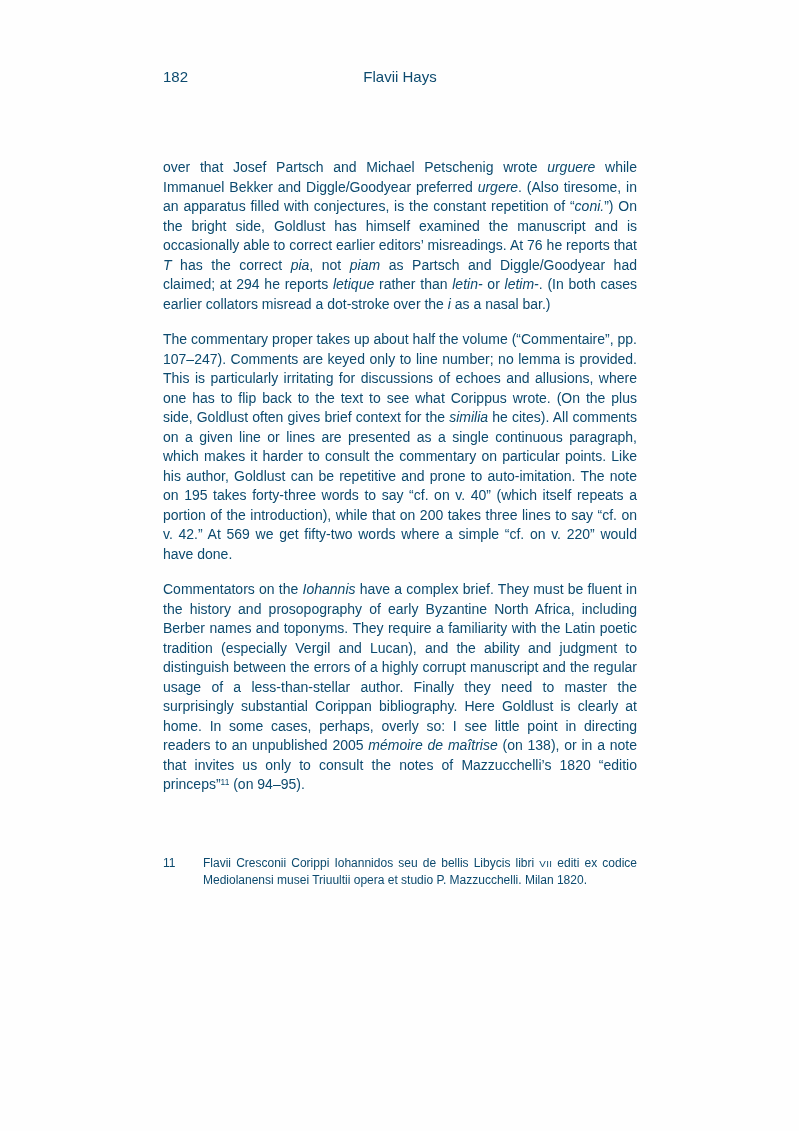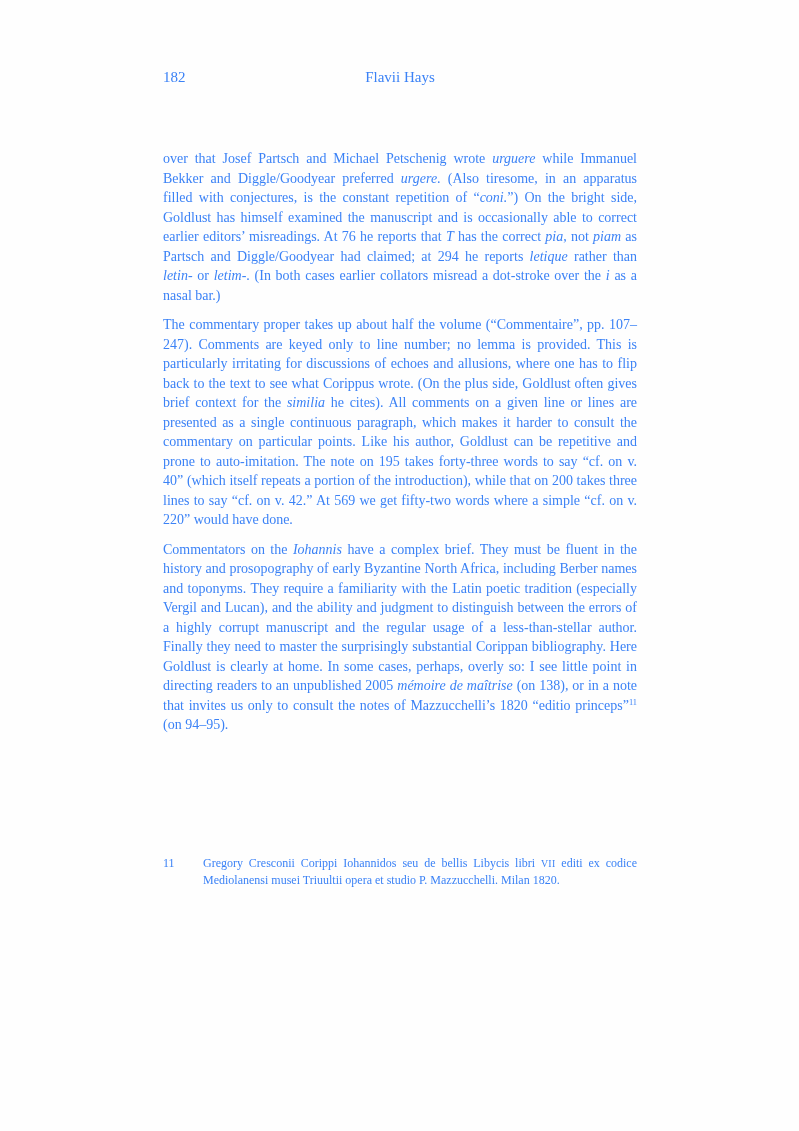--- a/index.html
+++ b/index.html
@@ -5,22 +5,22 @@
   html, body {
     margin: 0;
     padding: 0;
     background: #ffffff;
   }
   .sheet {
     position: relative;
     width: 799px;
     height: 1131px;
     background: #fefefe;
-    font-family: Liberation Serif, serif;
-    color: #3b82f6;
+    font-family: Liberation Sans, sans-serif;
+    color: #0c4a6e;
     overflow: hidden;
   }
   
   .running-header {
     position: absolute;
     top: 67px;
     left: 163px;
     width: 474px;
     height: 20px;
     font-size: 15px;
@@ -42,21 +42,21 @@
     position: absolute;
     top: 142px;
     left: 163px;
     width: 474px;
     font-size: 14px;
     line-height: 19.5px;
     text-align: justify;
     text-justify: inter-word;
   }
   p.para {
-    margin: 7px 0 10px 0;
+    margin: 16px 0 10px 0;
     padding: 0;
   }
   p.para.cont {
     text-align-last: justify;
   }
   em { font-style: italic; }
   sup.fn-ref {
     font-size: 0.6em;
     line-height: 0;
     vertical-align: baseline;
@@ -102,16 +102,16 @@
 
   <main class="body-text">
       <p class="para"><span>over that Josef Partsch and Michael Petschenig wrote </span><em>urguere</em><span> while Immanuel Bekker and Diggle/Goodyear preferred </span><em>urgere</em><span>. (Also tiresome, in an apparatus filled with conjectures, is the constant repetition of “</span><em>coni.</em><span>”) On the bright side, Goldlust has himself examined the manuscript and is occasionally able to correct earlier editors’ misreadings. At 76 he reports that </span><em>T</em><span> has the correct </span><em>pia</em><span>, not </span><em>piam</em><span> as Partsch and Diggle/Goodyear had claimed; at 294 he reports </span><em>letique</em><span> rather than </span><em>letin-</em><span> or </span><em>letim-</em><span>. (In both cases earlier collators misread a dot-stroke over the </span><em>i</em><span> as a nasal bar.)</span></p>
       <p class="para"><span>The commentary proper takes up about half the volume (“Commentaire”, pp. 107–247). Comments are keyed only to line number; no lemma is provided. This is particularly irritating for discussions of echoes and allusions, where one has to flip back to the text to see what Corippus wrote. (On the plus side, Goldlust often gives brief context for the </span><em>similia</em><span> he cites). All comments on a given line or lines are presented as a single continuous paragraph, which makes it harder to consult the commentary on particular points. Like his author, Goldlust can be repetitive and prone to auto-imitation. The note on 195 takes forty-three words to say “cf. on v. 40” (which itself repeats a portion of the introduction), while that on 200 takes three lines to say “cf. on v. 42.” At 569 we get fifty-two words where a simple “cf. on v. 220” would have done.</span></p>
       <p class="para"><span>Commentators on the </span><em>Iohannis</em><span> have a complex brief. They must be fluent in the history and prosopography of early Byzantine North Africa, including Berber names and toponyms. They require a familiarity with the Latin poetic tradition (especially Vergil and Lucan), and the ability and judgment to distinguish between the errors of a highly corrupt manuscript and the regular usage of a less-than-stellar author. Finally they need to master the surprisingly substantial Corippan bibliography. Here Goldlust is clearly at home. In some cases, perhaps, overly so: I see little point in directing readers to an unpublished 2005 </span><em>mémoire de maîtrise</em><span> (on 138), or in a note that invites us only to consult the notes of Mazzucchelli’s 1820 “editio princeps”</span><sup class="fn-ref">11</sup><span> (on 94–95).</span></p>
     </main>
 
   <section class="footnotes">
       <div class="footnote">
         <span class="fn-num">11</span>
-        <div class="fn-text"><span>Gregory Cresconii Corippi Iohannidos seu de bellis Libycis libri </span><span class="smallcaps">VII</span><span> editi ex codice Mediolanensi musei Triuultii opera et studio P. Mazzucchelli. Milan 1820.</span></div>
+        <div class="fn-text"><span>Flavii Cresconii Corippi Iohannidos seu de bellis Libycis libri </span><span class="smallcaps">VII</span><span> editi ex codice Mediolanensi musei Triuultii opera et studio P. Mazzucchelli. Milan 1820.</span></div>
       </div>
     </section>
 </div>
 
 </body></html>

